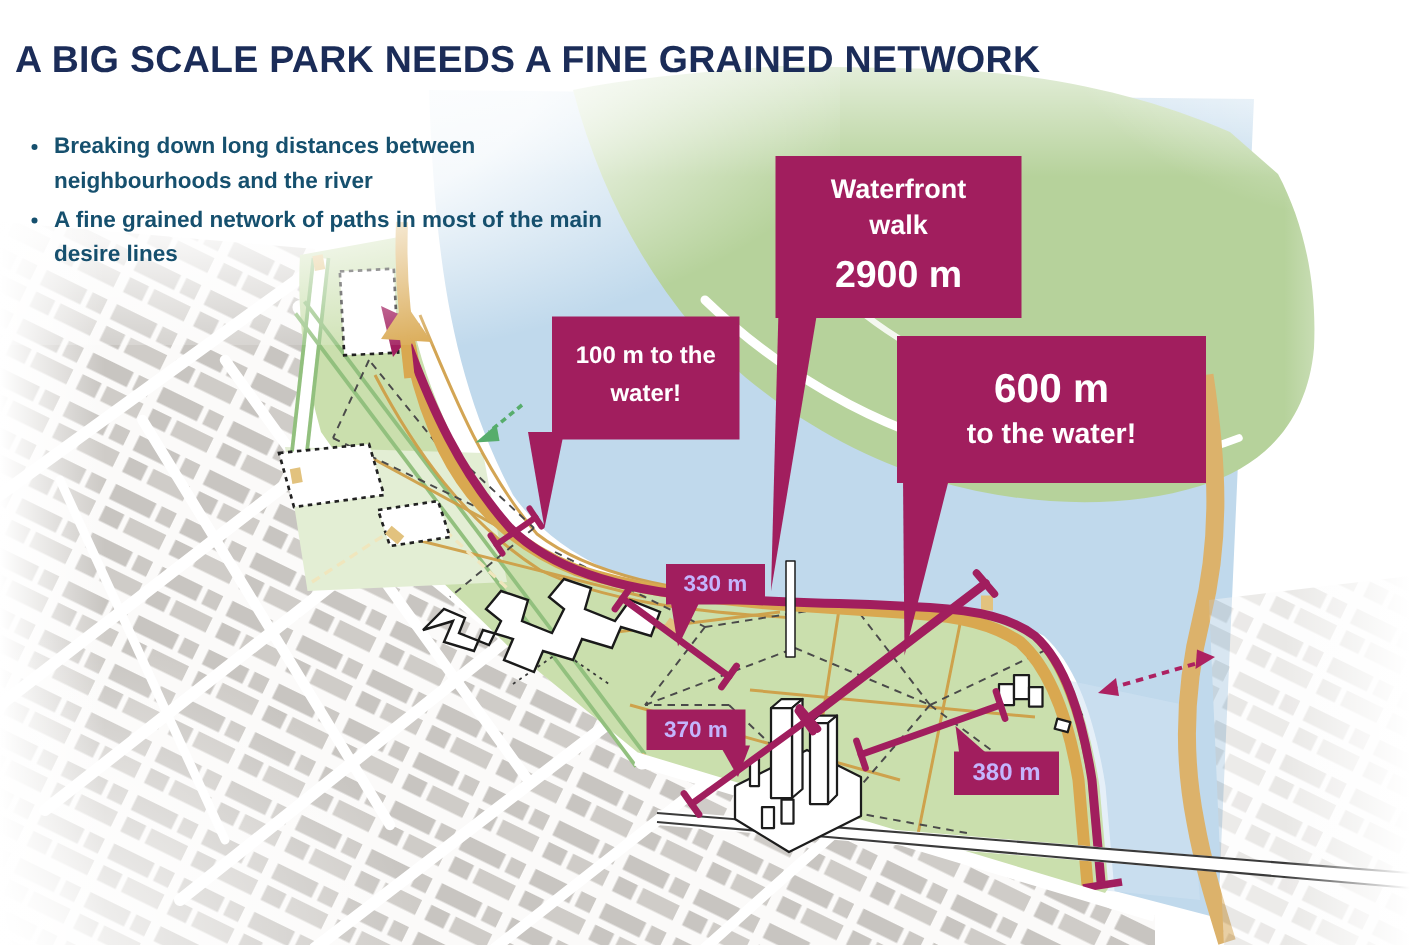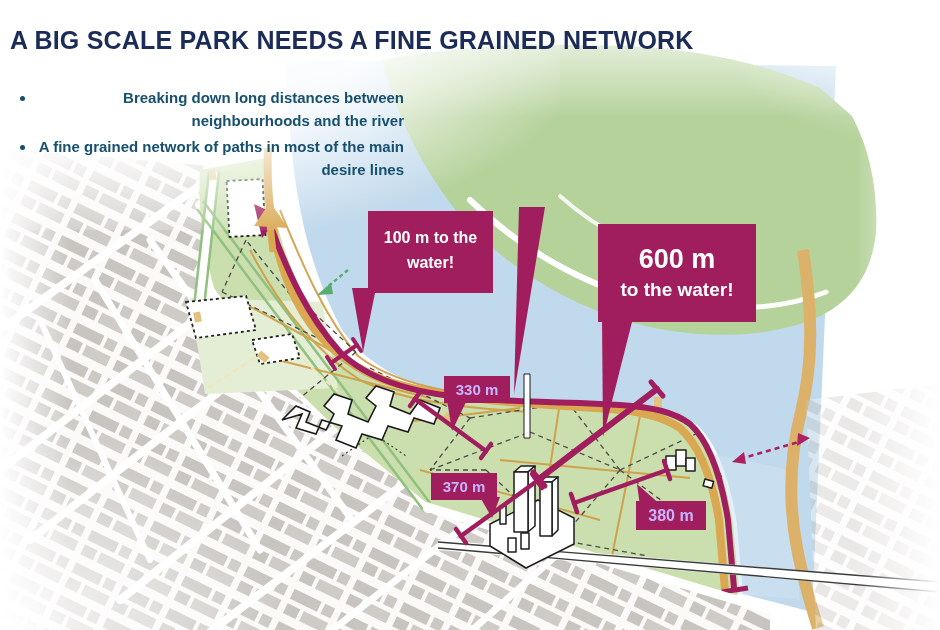--- a/index.html
+++ b/index.html
@@ -2,29 +2,29 @@
 <html><head>
 <meta charset="utf-8">
 <style>
   html,body{margin:0;padding:0;background:#fff;}
   .canvas{position:relative;width:940px;height:630px;overflow:hidden;background:#fff;
           font-family:"Liberation Sans",sans-serif;}
   .map-svg{position:absolute;left:0;top:0;}
   .title{position:absolute;left:10px;top:26px;width:880px;margin:0;
          font-size:25px;font-weight:bold;color:#1b2c58;letter-spacing:.2px;}
   .bullets{position:absolute;left:14px;top:86px;width:368px;margin:0;padding:0 0 0 22px;
-           color:#16506e;font-size:15px;font-weight:bold;line-height:1.55;text-align:right;}
+           color:#16506e;font-size:15px;font-weight:bold;line-height:1.55;}
   .bullets li{margin:0 0 2px 0;}
   .co{position:absolute;background:#a11e5e;color:#fff;text-align:center;font-weight:bold;}
   .co-wf{left:517px;top:104px;width:164px;height:108px;padding-top:10px;box-sizing:border-box;}
   .co-wf .l{font-size:18px;line-height:1.35;}
   .co-wf .big{font-size:25px;margin-top:6px;}
   .co-100{left:368px;top:211px;width:125px;height:82px;padding-top:15px;box-sizing:border-box;
           font-size:16px;line-height:1.55;}
-  .co-600{left:598px;top:224px;width:158px;height:98px;padding-top:20px;box-sizing:border-box;}
+  .co-600{left:598px;top:224px;width:206px;height:98px;padding-top:20px;box-sizing:border-box;}
   .co-600 .big{font-size:27px;}
   .co-600 .l{font-size:19px;margin-top:4px;}
   .chip{position:absolute;background:#a11e5e;color:#c4b5fd;font-weight:bold;text-align:center;}
   .chip-330{left:444px;top:376px;width:66px;height:27px;font-size:15px;line-height:27px;}
   .chip-370{left:431px;top:473px;width:66px;height:27px;font-size:15px;line-height:27px;}
   .chip-380{left:636px;top:501px;width:70px;height:29px;font-size:16px;line-height:29px;text-align:center;}
 </style>
 </head>
 <body>
 
@@ -270,20 +270,25 @@
   </g>
 </svg>
 
 <h1 class="title">A BIG SCALE PARK NEEDS A FINE GRAINED NETWORK</h1>
 
 <ul class="bullets">
   <li>Breaking down long distances between neighbourhoods and the river</li>
   <li>A fine grained network of paths in most of the main desire lines</li>
 </ul>
 
+<div class="co co-wf">
+  <div class="l">Waterfront</div>
+  <div class="l">walk</div>
+  <div class="big">2900 m</div>
+</div>
 
 <div class="co co-100">
   <div>100 m to the</div>
   <div>water!</div>
 </div>
 
 <div class="co co-600">
   <div class="big">600 m</div>
   <div class="l">to the water!</div>
 </div>

